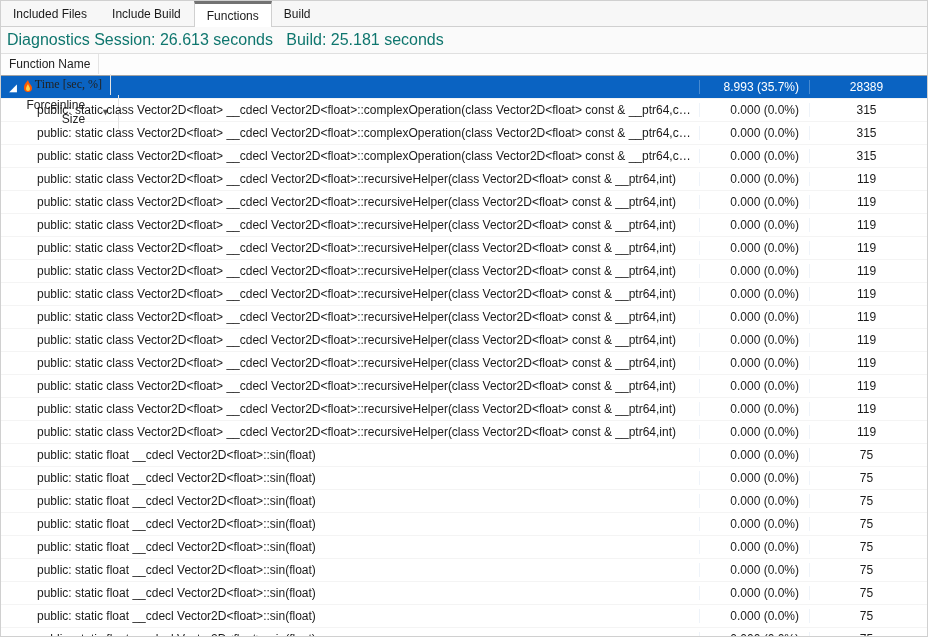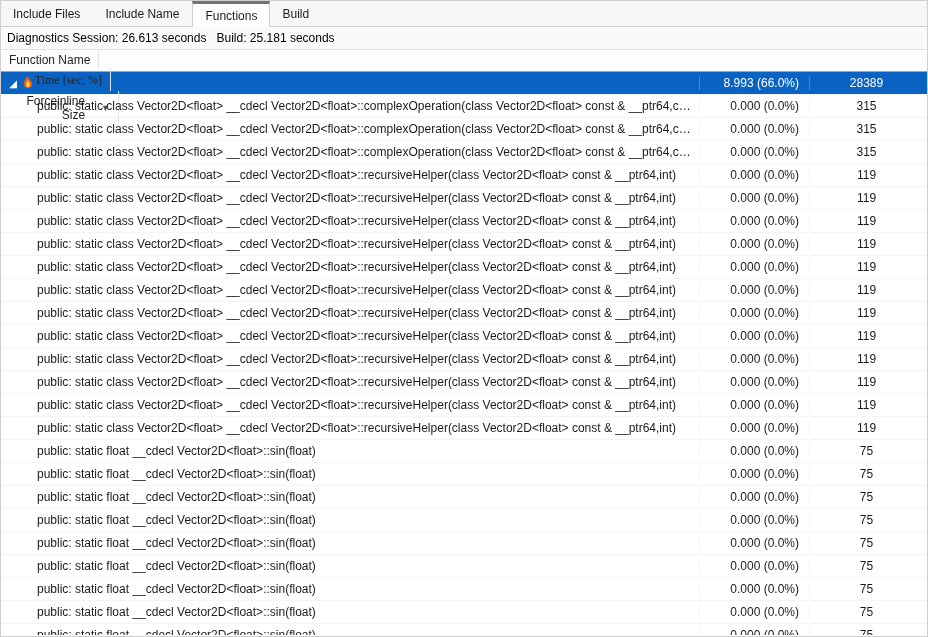--- a/index.html
+++ b/index.html
@@ -29,22 +29,22 @@
 }
 .tab.active {
   background: #fff;
   border-right: 1px solid #d0d0d0;
   border-left: 1px solid #d0d0d0;
   border-top: 3px solid #737373;
   margin-bottom: -1px;
 }
 .status-bar {
   padding: 4px 6px;
-  font-size: 12px;
-  color: #000000;
+  font-size: 16px;
+  color: #0f766e;
   border-bottom: 1px solid #e0e0e0;
   background: #fafafa;
 }
 .columns {
   display: flex;
   background: #fdfdfd;
   border-bottom: 1px solid #a3a3a3;
   height: 22px;
   align-items: flex-start;
   flex-direction: column;
@@ -115,22 +115,22 @@
   align-items: center;
   justify-content: center;
 }
 .indent-1 { padding-left: 36px; }
 .func-text { overflow: hidden; text-overflow: ellipsis; white-space: nowrap; }
 </style>
 </head>
 <body>
 
 <div class="tabs" id="tabs">
-    <div class="tab">Include Files</div>
-    <div class="tab">Include Name</div>
+    <div class="tab">Included Files</div>
+    <div class="tab">Include Build</div>
     <div class="tab active">Functions</div>
     <div class="tab">Build</div>
   </div>
 
 <div class="status-bar">
   <span>Diagnostics Session:</span>
   <span>26.613 seconds</span>
   &nbsp;
   <span>Build:</span>
   <span>25.181 seconds</span>
@@ -153,21 +153,21 @@
     <div class="row selected">
       <div class="cell-name">
         <span class="expand">◢</span>
         <span class="flame">
           <svg width="12" height="14" viewBox="0 0 12 14">
             <path d="M6 0 C4 3 2 4 2 8 a4 4 0 0 0 8 0 C10 5 7 4 6 0 Z" fill="#ff5a00"></path>
             <path d="M6 4 C5 6 4 7 4 9 a2 2 0 0 0 4 0 C8 7 6.5 6 6 4 Z" fill="#ffd24a"></path>
           </svg>
         </span>
       </div>
-      <div class="cell-time">8.993 (66.0%)</div>
+      <div class="cell-time">8.993 (35.7%)</div>
       <div class="cell-size">28389</div>
     </div>
     <div class="row">
       <div class="cell-name indent-1">
         <span class="func-text">public: static class Vector2D&lt;float&gt; __cdecl Vector2D&lt;float&gt;::complexOperation(class Vector2D&lt;float&gt; const &amp; __ptr64,cla...</span>
       </div>
       <div class="cell-time">0.000 (0.0%)</div>
       <div class="cell-size">315</div>
     </div>
     <div class="row">

